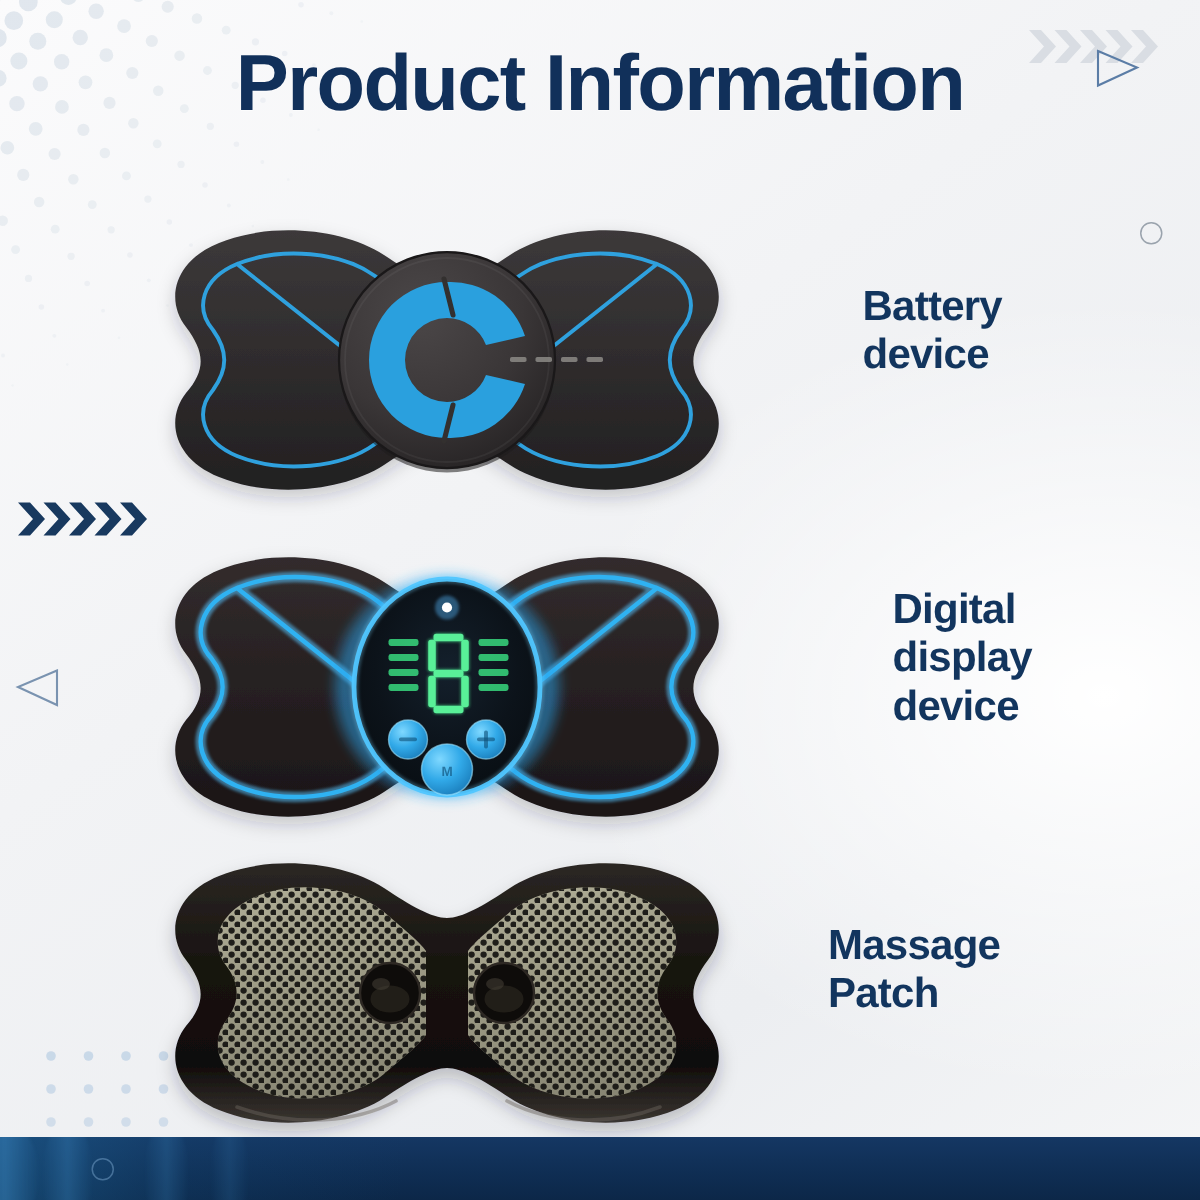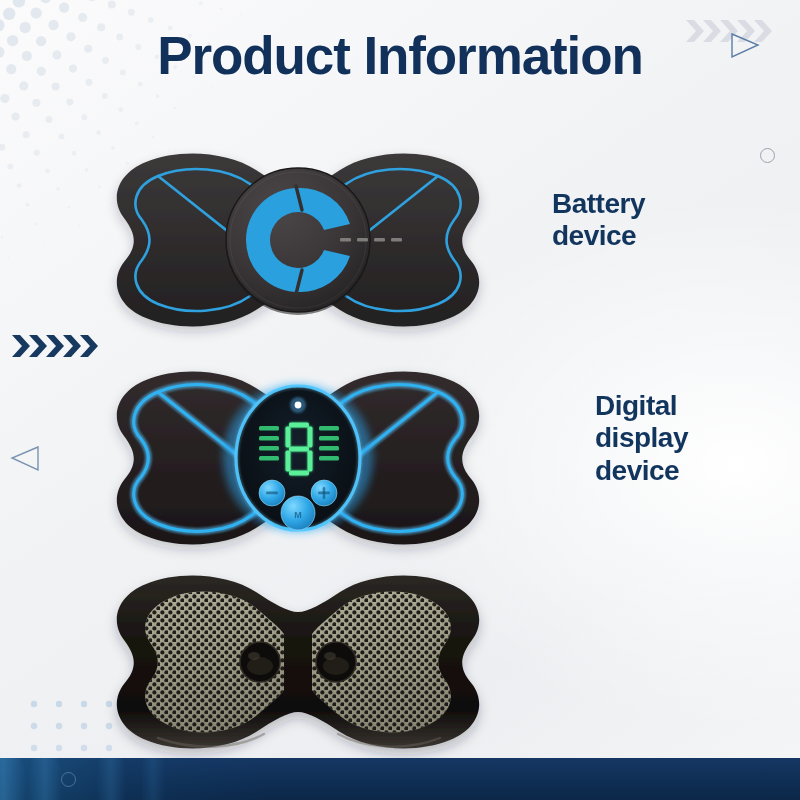--- a/index.html
+++ b/index.html
@@ -73,21 +73,21 @@
     width:420px; height:200px;
   }
   .dev-svg { display:block; width:420px; height:200px; overflow:visible; }
 
   .caption {
     position:absolute; left:552px;
     font-size:28px; line-height:1.16;
     font-weight:700; letter-spacing:-.5px;
     color:#12355e; white-space:pre-line;
   }
-  .cap-1 { top:48px; }
+  .cap-1 { top:48px;margin-left:23px; }
   .cap-2 { top:32px;margin-left:43px; }
   .cap-3 { top:52px; }
 
   
   .bottombar {
     position:absolute; left:0; bottom:0;
     width:800px; height:42px;
     background:
       linear-gradient(100deg, rgba(30,100,150,.55) 0%, rgba(20,70,115,.25) 16%, rgba(0,0,0,0) 34%),
       linear-gradient(180deg, #153763 0%, #0f2e54 55%, #0c2748 100%);
@@ -676,20 +676,22 @@
           <ellipse cx="248" cy="100" rx="20" ry="20" fill="#0e0c0a"></ellipse>
           <ellipse cx="248" cy="100" rx="20" ry="20" fill="none" stroke="#2d2823" stroke-width="1.6"></ellipse>
           <ellipse cx="248" cy="104" rx="13" ry="9" fill="#242019" opacity=".9"></ellipse>
           <ellipse cx="242" cy="94" rx="6" ry="4" fill="#4a443a" opacity=".5"></ellipse>
         </g>
 
         <path d="M70 176 C 110 190, 150 186, 176 172" fill="none" stroke="#6d675f" stroke-width="2.4" opacity=".45" stroke-linecap="round"></path>
         <path d="M250 172 C 276 186, 316 190, 352 176" fill="none" stroke="#6d675f" stroke-width="2.4" opacity=".45" stroke-linecap="round"></path>
       </svg>
     </div>
+    <div class="caption cap-3">Massage
+Patch</div>
   </div>
 
   <div class="bottombar">
     <div class="bb-streak" style="left:-20px; width:46px;"></div>
     <div class="bb-streak" style="left:28px;  width:34px; opacity:.7;"></div>
     <div class="bb-streak" style="left:96px;  width:30px; opacity:.55;"></div>
     <div class="bb-streak" style="left:140px; width:26px; opacity:.4;"></div>
     <div class="bb-ring"></div>
   </div>
 

